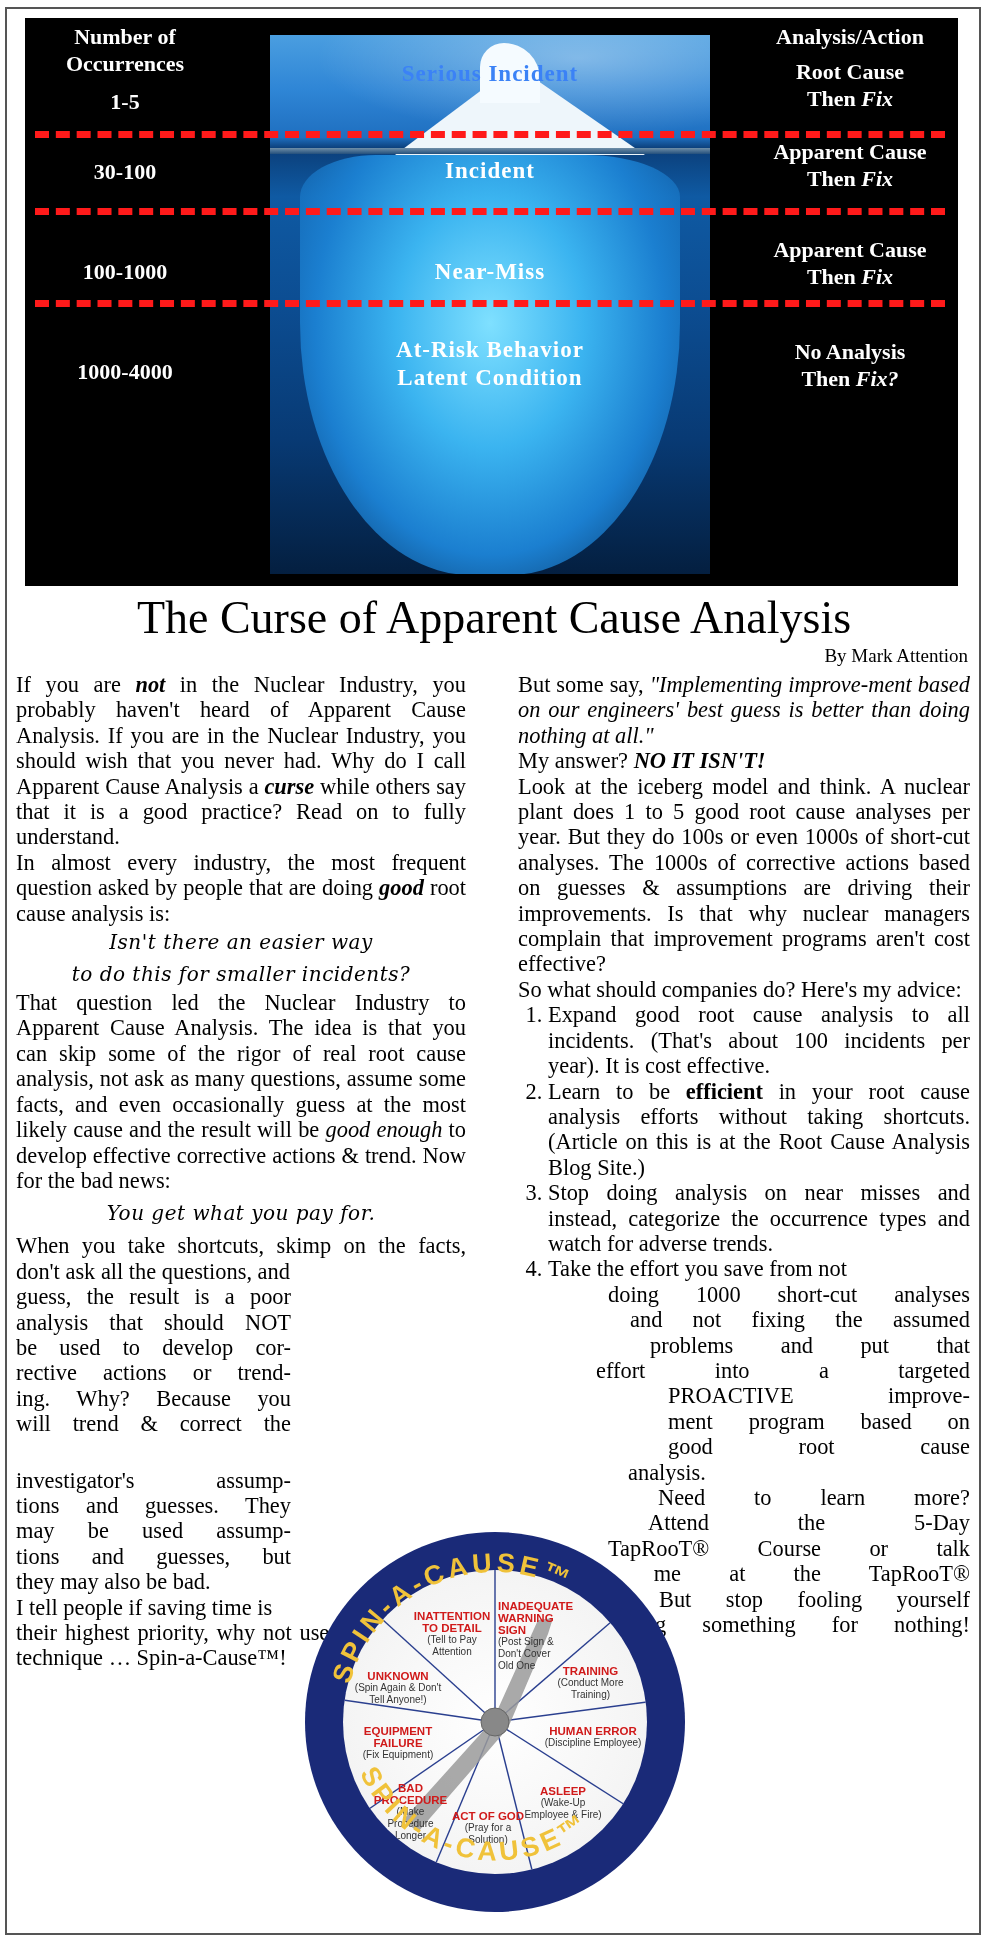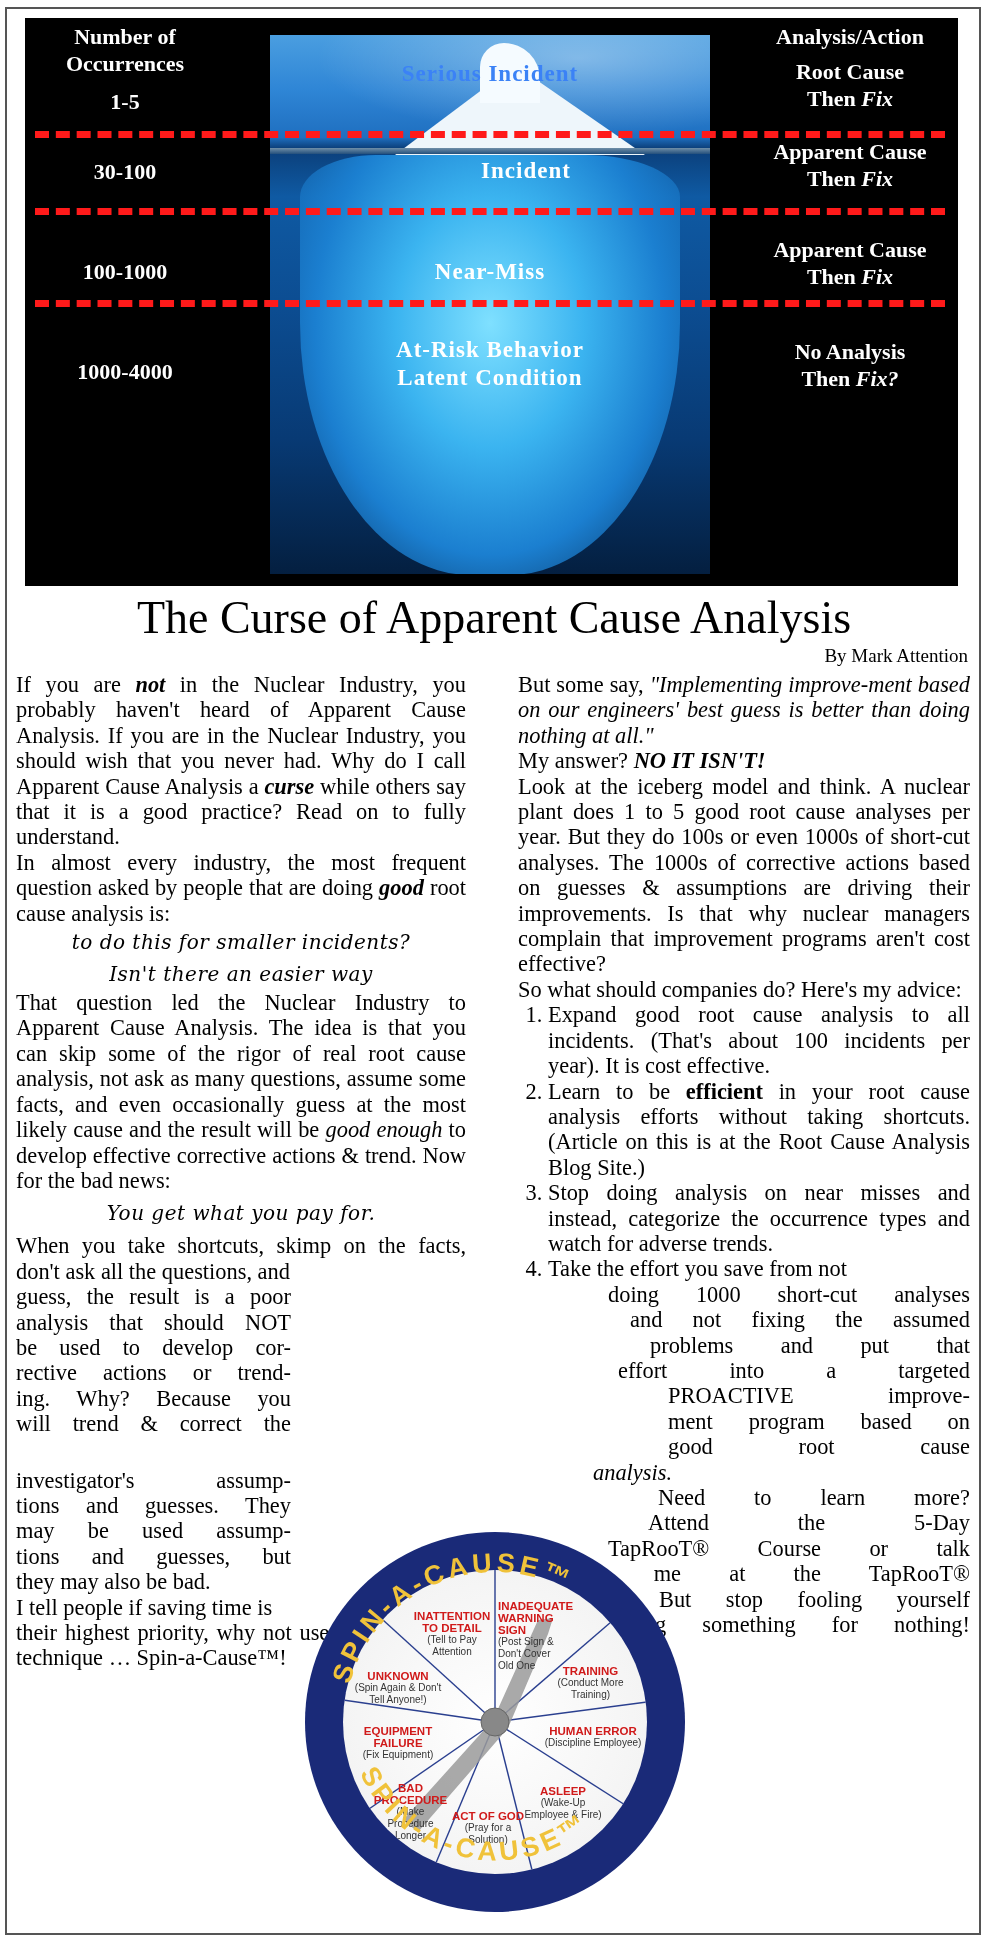--- a/index.html
+++ b/index.html
@@ -58,21 +58,21 @@
 
   <div class="col-text lefthead" style="top:70px;">1-5</div>
   <div class="ice-label dark" style="top:42px;">Serious Incident</div>
   <div class="col-text righthead" style="top:40px;">
     <div>Root Cause</div>
     <div><span>Then </span><i>Fix</i></div>
   </div>
   <div class="dash" style="top:113px;"></div>
 
   <div class="col-text lefthead" style="top:140px;">30-100</div>
-  <div class="ice-label light" style="top:139px;padding-left:36px;">Incident</div>
+  <div class="ice-label light" style="top:139px;">Incident</div>
   <div class="col-text righthead" style="top:120px;">
     <div>Apparent Cause</div>
     <div><span>Then </span><i>Fix</i></div>
   </div>
   <div class="dash" style="top:190px;"></div>
 
   <div class="col-text lefthead" style="top:240px;">100-1000</div>
   <div class="ice-label light" style="top:240px;">Near-Miss</div>
   <div class="col-text righthead" style="top:218px;">
     <div>Apparent Cause</div>
@@ -91,22 +91,22 @@
   </div>
 </div>
 
 <div class="title">The Curse of Apparent Cause Analysis</div>
 <div class="byline">By Mark Attention</div>
 
 <div class="col leftcol">
   <p><span>If you are </span><b><i>not</i></b><span> in the Nuclear Industry, you probably haven't heard of Apparent Cause Analysis. If you are in the Nuclear Industry, you should wish that you never had. Why do I call Apparent Cause Analysis a </span><b><i>curse</i></b><span> while others say that it is a good practice? Read on to fully understand.</span></p>
   <p><span>In almost every industry, the most frequent question asked by people that are doing </span><b><i>good</i></b><span> root cause analysis is:</span></p>
   <div class="script">
+    <div>Isn't there an easier way</div>
     <div>to do this for smaller incidents?</div>
-    <div>Isn't there an easier way</div>
   </div>
   <p><span>That question led the Nuclear Industry to Apparent Cause Analysis. The idea is that you can skip some of the rigor of real root cause analysis, not ask as many questions, assume some facts, and even occasionally guess at the most likely cause and the result will be </span><i>good enough</i><span> to develop effective corrective actions &amp; trend. Now for the bad news:</span></p>
   <div class="script" style="margin:4px 0;">You get what you pay for.</div>
   <p>When you take shortcuts, skimp on the facts, don't ask all the questions, and</p>
   <div style="width:275px;" id="p4wrap">
       <div style="text-align: justify; text-align-last: justify;">guess, the result is a poor</div>
       <div style="text-align: justify; text-align-last: justify;">analysis that should NOT</div>
       <div style="text-align: justify; text-align-last: justify;">be used to develop cor-</div>
       <div style="text-align: justify; text-align-last: justify;">rective actions or trend-</div>
       <div style="text-align: justify; text-align-last: justify;">ing. Why? Because you</div>
@@ -129,25 +129,25 @@
   <ol class="advice">
     <li>Expand good root cause analysis to all incidents. (That's about 100 incidents per year). It is cost effective.</li>
     <li><span>Learn to be </span><b>efficient</b><span> in your root cause analysis efforts without taking shortcuts. (Article on this is at the Root Cause Analysis Blog Site.)</span></li>
     <li>Stop doing analysis on near misses and instead, categorize the occurrence types and watch for adverse trends.</li>
     <li>Take the effort you save from not</li>
   </ol>
   <div id="item4wrap">
       <div style="text-align: justify; text-align-last: justify; margin-left: 90px;">doing 1000 short-cut analyses</div>
       <div style="text-align: justify; text-align-last: justify; margin-left: 112px;">and not fixing the assumed</div>
       <div style="text-align: justify; text-align-last: justify; margin-left: 132px;">problems and put that</div>
-      <div style="text-align: justify; text-align-last: justify; margin-left: 100px;">effort into a targeted</div>
+      <div style="text-align: justify; text-align-last: justify; margin-left: 78px;">effort into a targeted</div>
       <div style="text-align: justify; text-align-last: justify; margin-left: 150px;">PROACTIVE improve-</div>
       <div style="text-align: justify; text-align-last: justify; margin-left: 150px;">ment program based on</div>
       <div style="text-align: justify; text-align-last: justify; margin-left: 150px;">good root cause</div>
-      <div style="text-align: justify; text-align-last: left; margin-left: 75px; font-style: italic;">analysis.</div>
+      <div style="text-align: justify; text-align-last: left; margin-left: 110px;">analysis.</div>
     </div>
   <div id="closingwrap">
       <div style="text-align: justify; text-align-last: justify; margin-left: 140px;">Need to learn more?</div>
       <div style="text-align: justify; text-align-last: justify; margin-left: 130px;">Attend the 5-Day</div>
       <div style="text-align: justify; text-align-last: justify; margin-left: 90px;">TapRooT® Course or talk</div>
       <div style="text-align: justify; text-align-last: justify; margin-left: 70px;">to me at the TapRooT®</div>
       <div style="text-align: justify; text-align-last: justify; margin-left: 30px;">Summit.  But stop fooling yourself</div>
       <div style="text-align: justify; text-align-last: justify; margin-left: 0px;">about getting something for nothing!</div>
     </div>
 </div>

